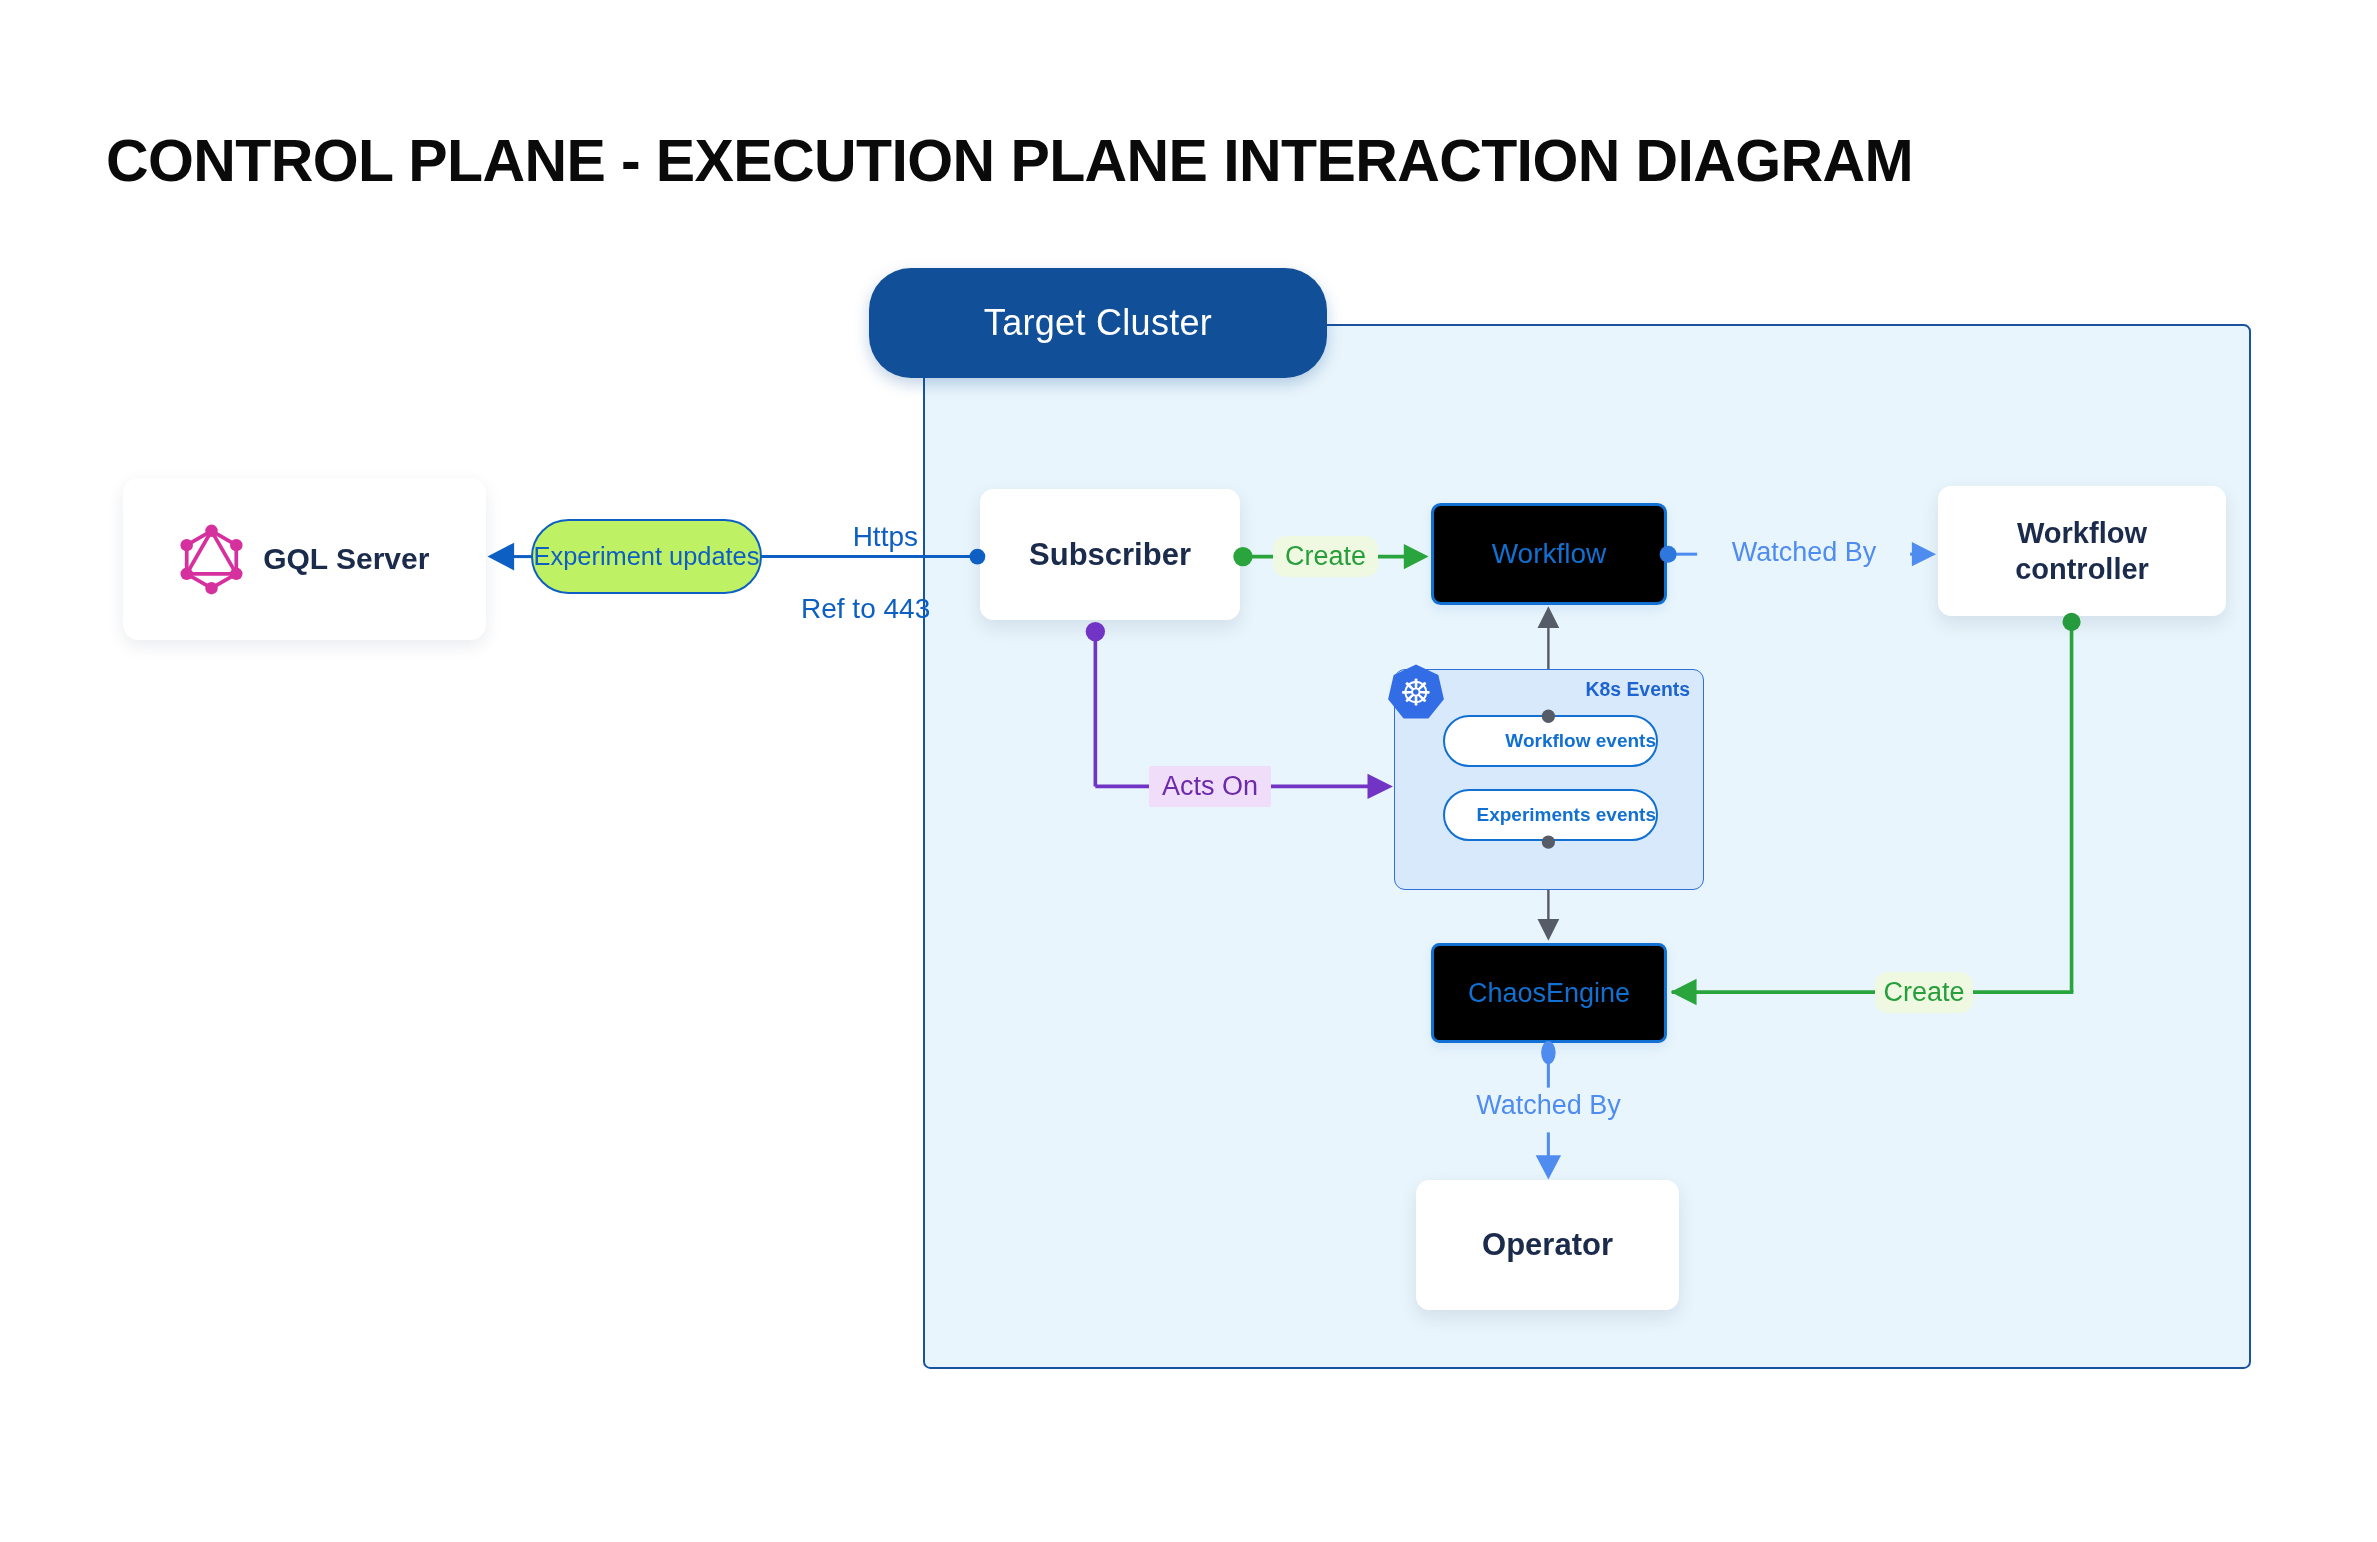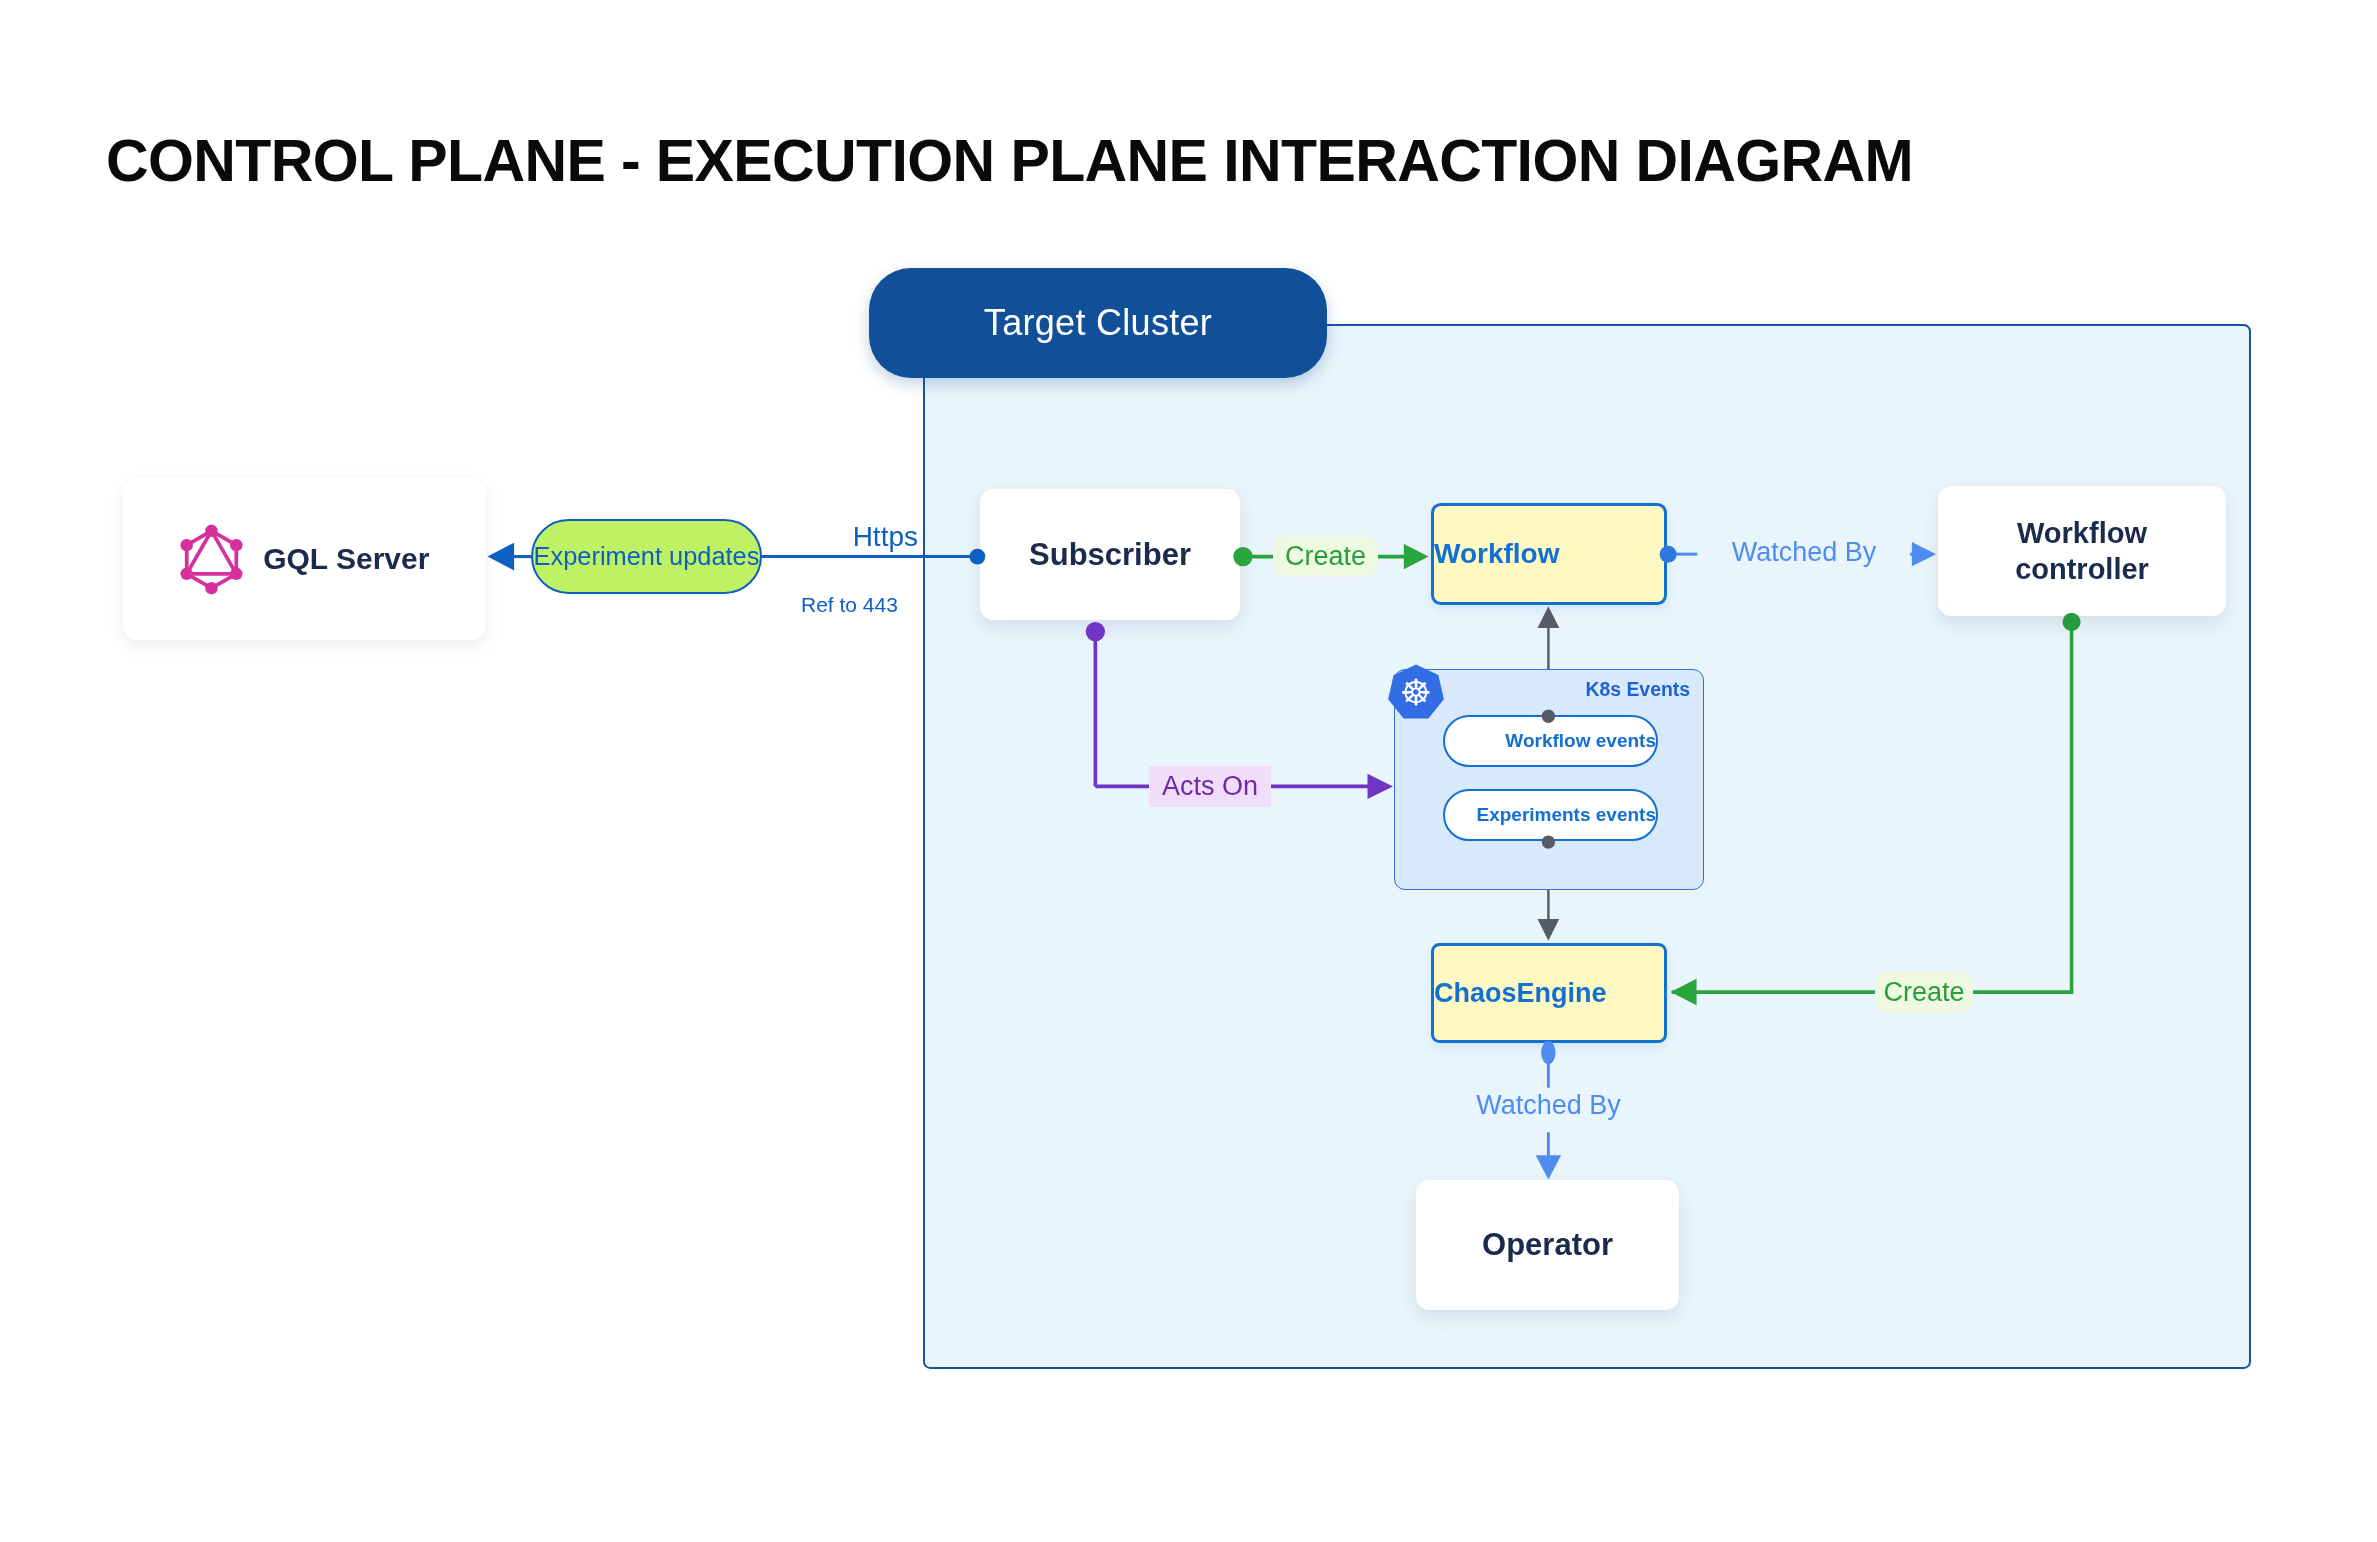--- a/index.html
+++ b/index.html
@@ -31,22 +31,22 @@
   }
   .gql-card{left:123px;top:478px;width:363px;height:162px;border-radius:15.7px;gap:20.6px;
     box-shadow:0 6px 17px rgba(23,43,77,0.09);}
   .gql-card .lbl{font-size:30px;}
   .subscriber{left:980px;top:489px;width:260px;height:131px;font-size:31px;}
   .controller{left:1938px;top:486px;width:288px;height:130px;font-size:29px;text-align:center;line-height:1.25;}
   .controller .lbl{width:194px;}
   .operator{left:1416px;top:1180px;width:263px;height:130px;font-size:31px;}
   
   .bluebox{
-    background:#fef9c3;border:3px solid #1170d2;display:flex;align-items:center;justify-content:flex-start;
-    color:#1170d2;font-weight:700;z-index:3;box-sizing:border-box;border-radius:9.7px;
+    background:#000000;border:3px solid #1170d2;display:flex;align-items:center;justify-content:center;
+    color:#1170d2;font-weight:400;z-index:3;box-sizing:border-box;border-radius:9.7px;
     box-shadow:0 4.8px 12px rgba(17,112,210,0.10);
   }
   .workflow{left:1431px;top:503px;width:236px;height:102px;font-size:28px;}
   .chaos{left:1431px;top:943px;width:236px;height:100px;font-size:27px;border-radius:8.5px;}
   
   .k8s-box{
     left:1394px;top:669px;width:310px;height:221px;background:#d8e9fb;
     border:1.8px solid #2e6fd8;border-radius:11px;z-index:2;box-sizing:border-box;
   }
   .k8s-label{left:1535px;top:678px;width:155px;text-align:right;font-size:19.4px;font-weight:700;color:#1d64d1;z-index:3;}
@@ -61,21 +61,21 @@
   }
   .pill1{left:1443px;top:715px;width:215px;height:52px;}
   .pill2{left:1443px;top:789px;width:215px;height:52px;}
   
   .edge-label{z-index:3;display:flex;align-items:center;justify-content:center;}
   .exp-pill{
     left:531px;top:519px;width:231px;height:75px;background:#bef264;border:2.4px solid #0d5fc4;
     border-radius:38px;color:#0d5fc4;font-size:25.4px;font-weight:500;text-align:center;line-height:1.2;box-sizing:border-box;
   }
   .https-lbl{left:761px;top:521px;width:157px;justify-content:flex-end;font-size:28px;font-weight:500;color:#0d5fc4;}
-  .ref-lbl{left:801px;top:593px;width:181px;justify-content:flex-start;font-size:21px;font-weight:500;color:#0d5fc4;}
+  .ref-lbl{left:801px;top:593px;width:181px;justify-content:flex-start;font-size:28px;font-weight:500;color:#0d5fc4;}
   .green-lbl{background:#eff8e0;border-radius:13px;color:#279e3c;font-size:27px;font-weight:500;}
   .create-top{left:1273px;top:536px;width:105px;height:41px;}
   .create-bottom{left:1875px;top:972px;width:98px;height:41px;}
   .wb-lbl{color:#4f8cf0;font-size:27px;font-weight:500;}
   .wb-top{left:1701px;top:537px;width:206px;}
   .wb-bottom{left:1458px;top:1090px;width:181px;}
   .actson-lbl{left:1149px;top:766px;width:122px;height:41px;background:#f0ddf9;border-radius:2px;
     color:#6d2baa;font-size:27px;font-weight:500;}
   
   .lines-layer{left:0;top:0;z-index:2;}

